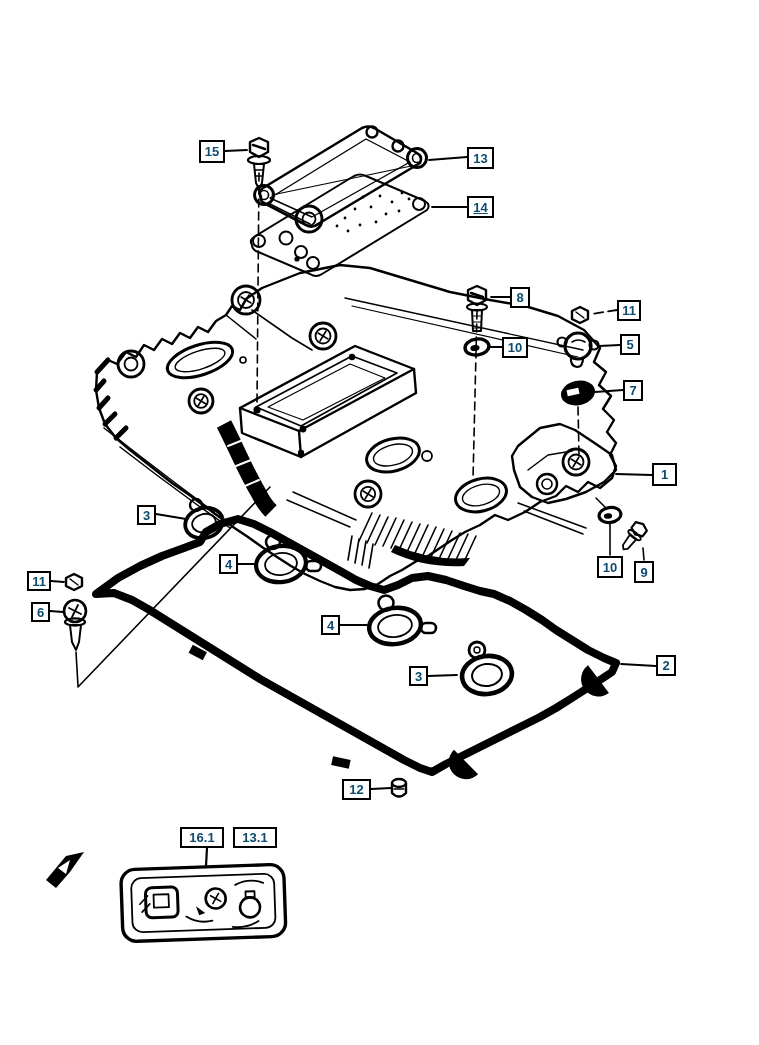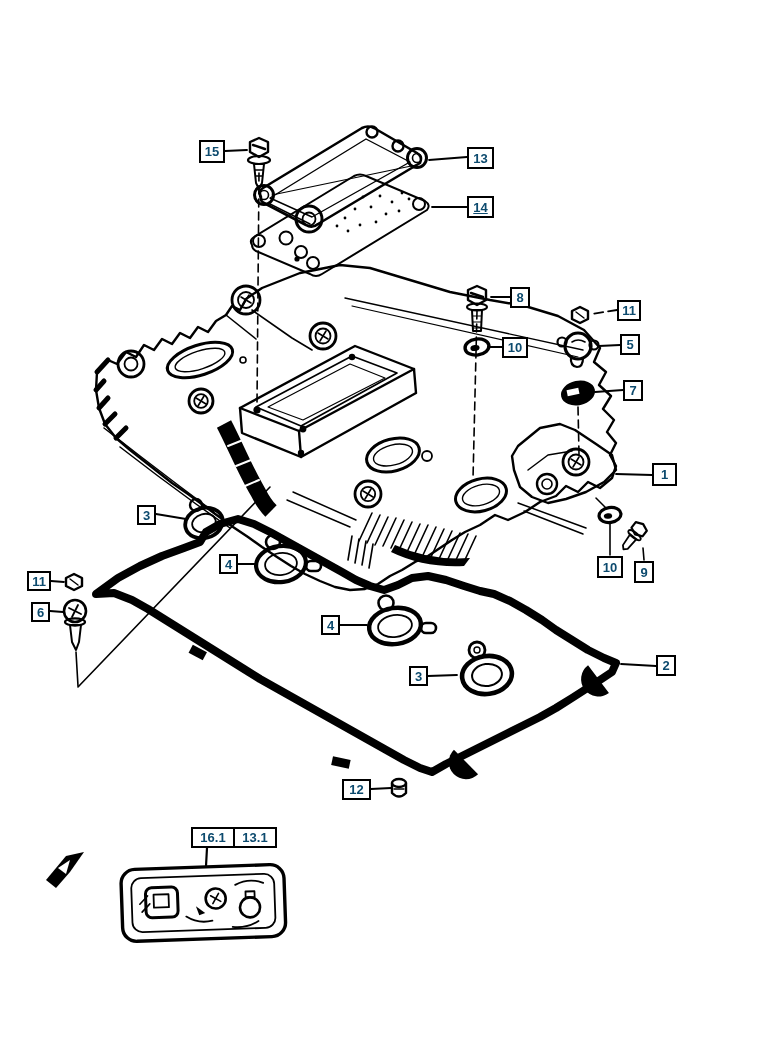--- a/index.html
+++ b/index.html
@@ -349,16 +349,16 @@
   <div class="callout" style="left:597px;top:556px;width:26px;height:22px;">10</div>
   <div class="callout" style="left:634px;top:561px;width:20px;height:22px;">9</div>
   <div class="callout" style="left:137px;top:505px;width:19px;height:20px;">3</div>
   <div class="callout" style="left:27px;top:571px;width:24px;height:20px;">11</div>
   <div class="callout" style="left:31px;top:602px;width:19px;height:20px;">6</div>
   <div class="callout" style="left:219px;top:554px;width:19px;height:20px;">4</div>
   <div class="callout" style="left:321px;top:615px;width:19px;height:20px;">4</div>
   <div class="callout" style="left:409px;top:666px;width:19px;height:20px;">3</div>
   <div class="callout" style="left:656px;top:655px;width:20px;height:21px;">2</div>
   <div class="callout" style="left:342px;top:779px;width:29px;height:21px;">12</div>
-  <div class="callout" style="left:191px;top:827px;width:44px;height:21px;text-align:right;">16.1</div>
+  <div class="callout" style="left:180px;top:827px;width:44px;height:21px;text-align:right;">16.1</div>
   <div class="callout" style="left:233px;top:827px;width:44px;height:21px;">13.1</div>
 
 </div>
 
 </body></html>

